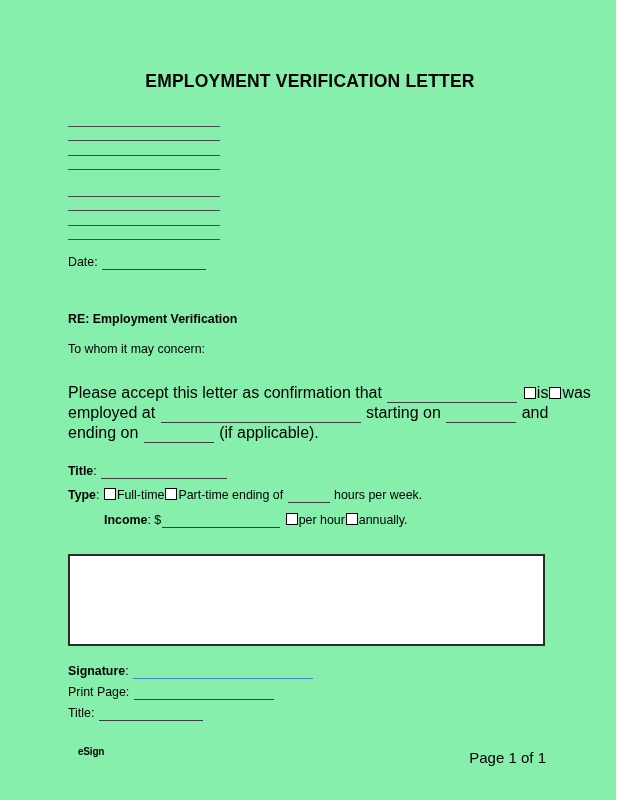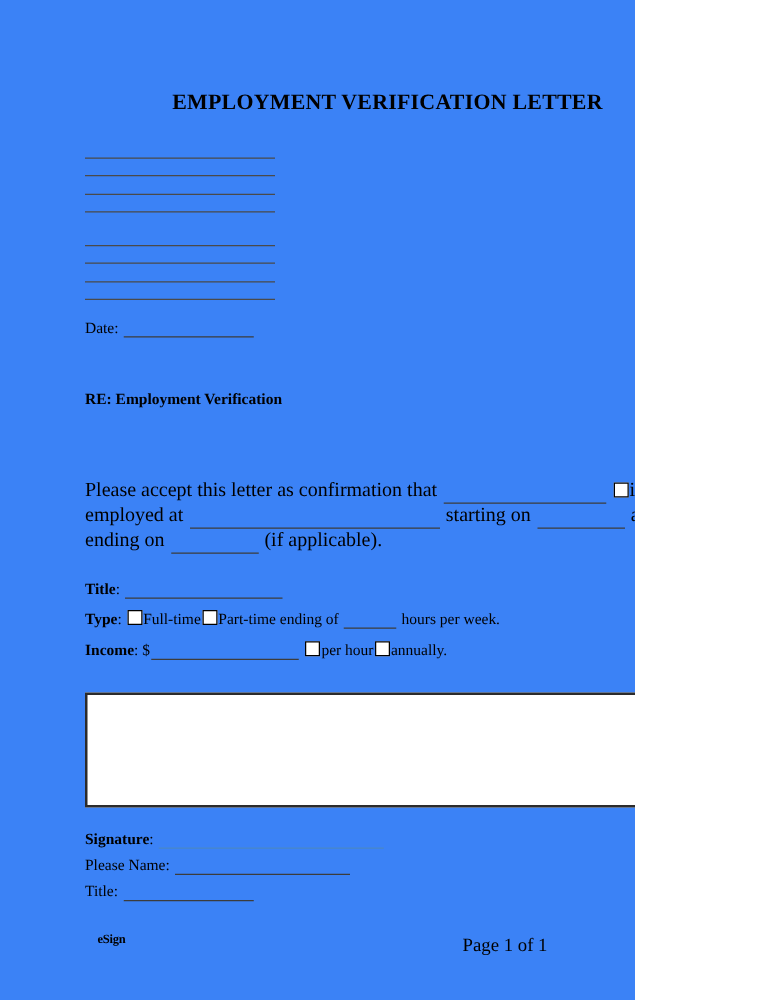--- a/index.html
+++ b/index.html
@@ -9,26 +9,25 @@
     background: #ffffff;
   }
   body {
     font-family: "Liberation Sans", sans-serif;
     color: #000000;
     -webkit-font-smoothing: antialiased;
   }
 
   .page {
     position: relative;
-    width: 508px;
+    width: 616px;
     height: 800px;
-    background: #3b82f6;
+    background: #86efac;
     overflow: hidden;
     box-sizing: border-box;
-    font-family: Liberation Serif, serif;
   }
 
   
   .doc-title {
     position: absolute;
     left: 0;
     top: 70px;
     width: 620px;
     text-align: center;
     font-size: 17.5px;
@@ -104,21 +103,21 @@
     top: 383px;
     width: 478px;
     font-size: 16px;
     line-height: 20px;
   }
   #body-paragraph .ln { display: block; white-space: nowrap; }
 
   
   #row-title       { top: 463px; }
   #row-type        { top: 487px; }
-  #row-income      { top: 512px; }
+  #row-income      { top: 512px; margin-left: 36px; }
   #row-duties-lbl  { top: 536px; }
   #row-date        { top: 254px; }
   #row-re          { top: 295px; }
   #row-towhom      { top: 341px; }
 
   #row-signature   { top: 663px; }
   #row-printname   { top: 684px; }
   #row-title-end   { top: 705px; }
 
   
@@ -170,20 +169,21 @@
     <div class="rule-line"></div>
   </div>
 
   <div class="row" id="row-date">
     <span>Date:</span>
     <span class="fill w-date"></span>
   </div>
 
   <div class="row b" id="row-re">RE: Employment Verification</div>
 
+  <div class="row" id="row-towhom">To whom it may concern:</div>
 
   <div id="body-paragraph">
     <span class="ln">
       <span>Please accept this letter as confirmation that</span>
       <span class="fill w-name"></span>
       <span class="cbox"></span><span>is</span><span class="cbox"></span><span>was</span>
     </span>
     <span class="ln">
       <span>employed at</span>
       <span class="fill w-at"></span>
@@ -218,21 +218,21 @@
 
 
   <div id="duties-box"></div>
 
   <div class="row" id="row-signature">
     <span class="bold">Signature</span><span>:</span>
     <span class="fill blue w-sig"></span>
   </div>
 
   <div class="row" id="row-printname">
-    <span>Please Name:</span>
+    <span>Print Page:</span>
     <span class="fill w-print"></span>
   </div>
 
   <div class="row" id="row-title-end">
     <span>Title:</span>
     <span class="fill w-title2"></span>
   </div>
 
   <div id="footer-logo">eSign</div>
   <div id="footer-page">Page 1 of 1</div>

